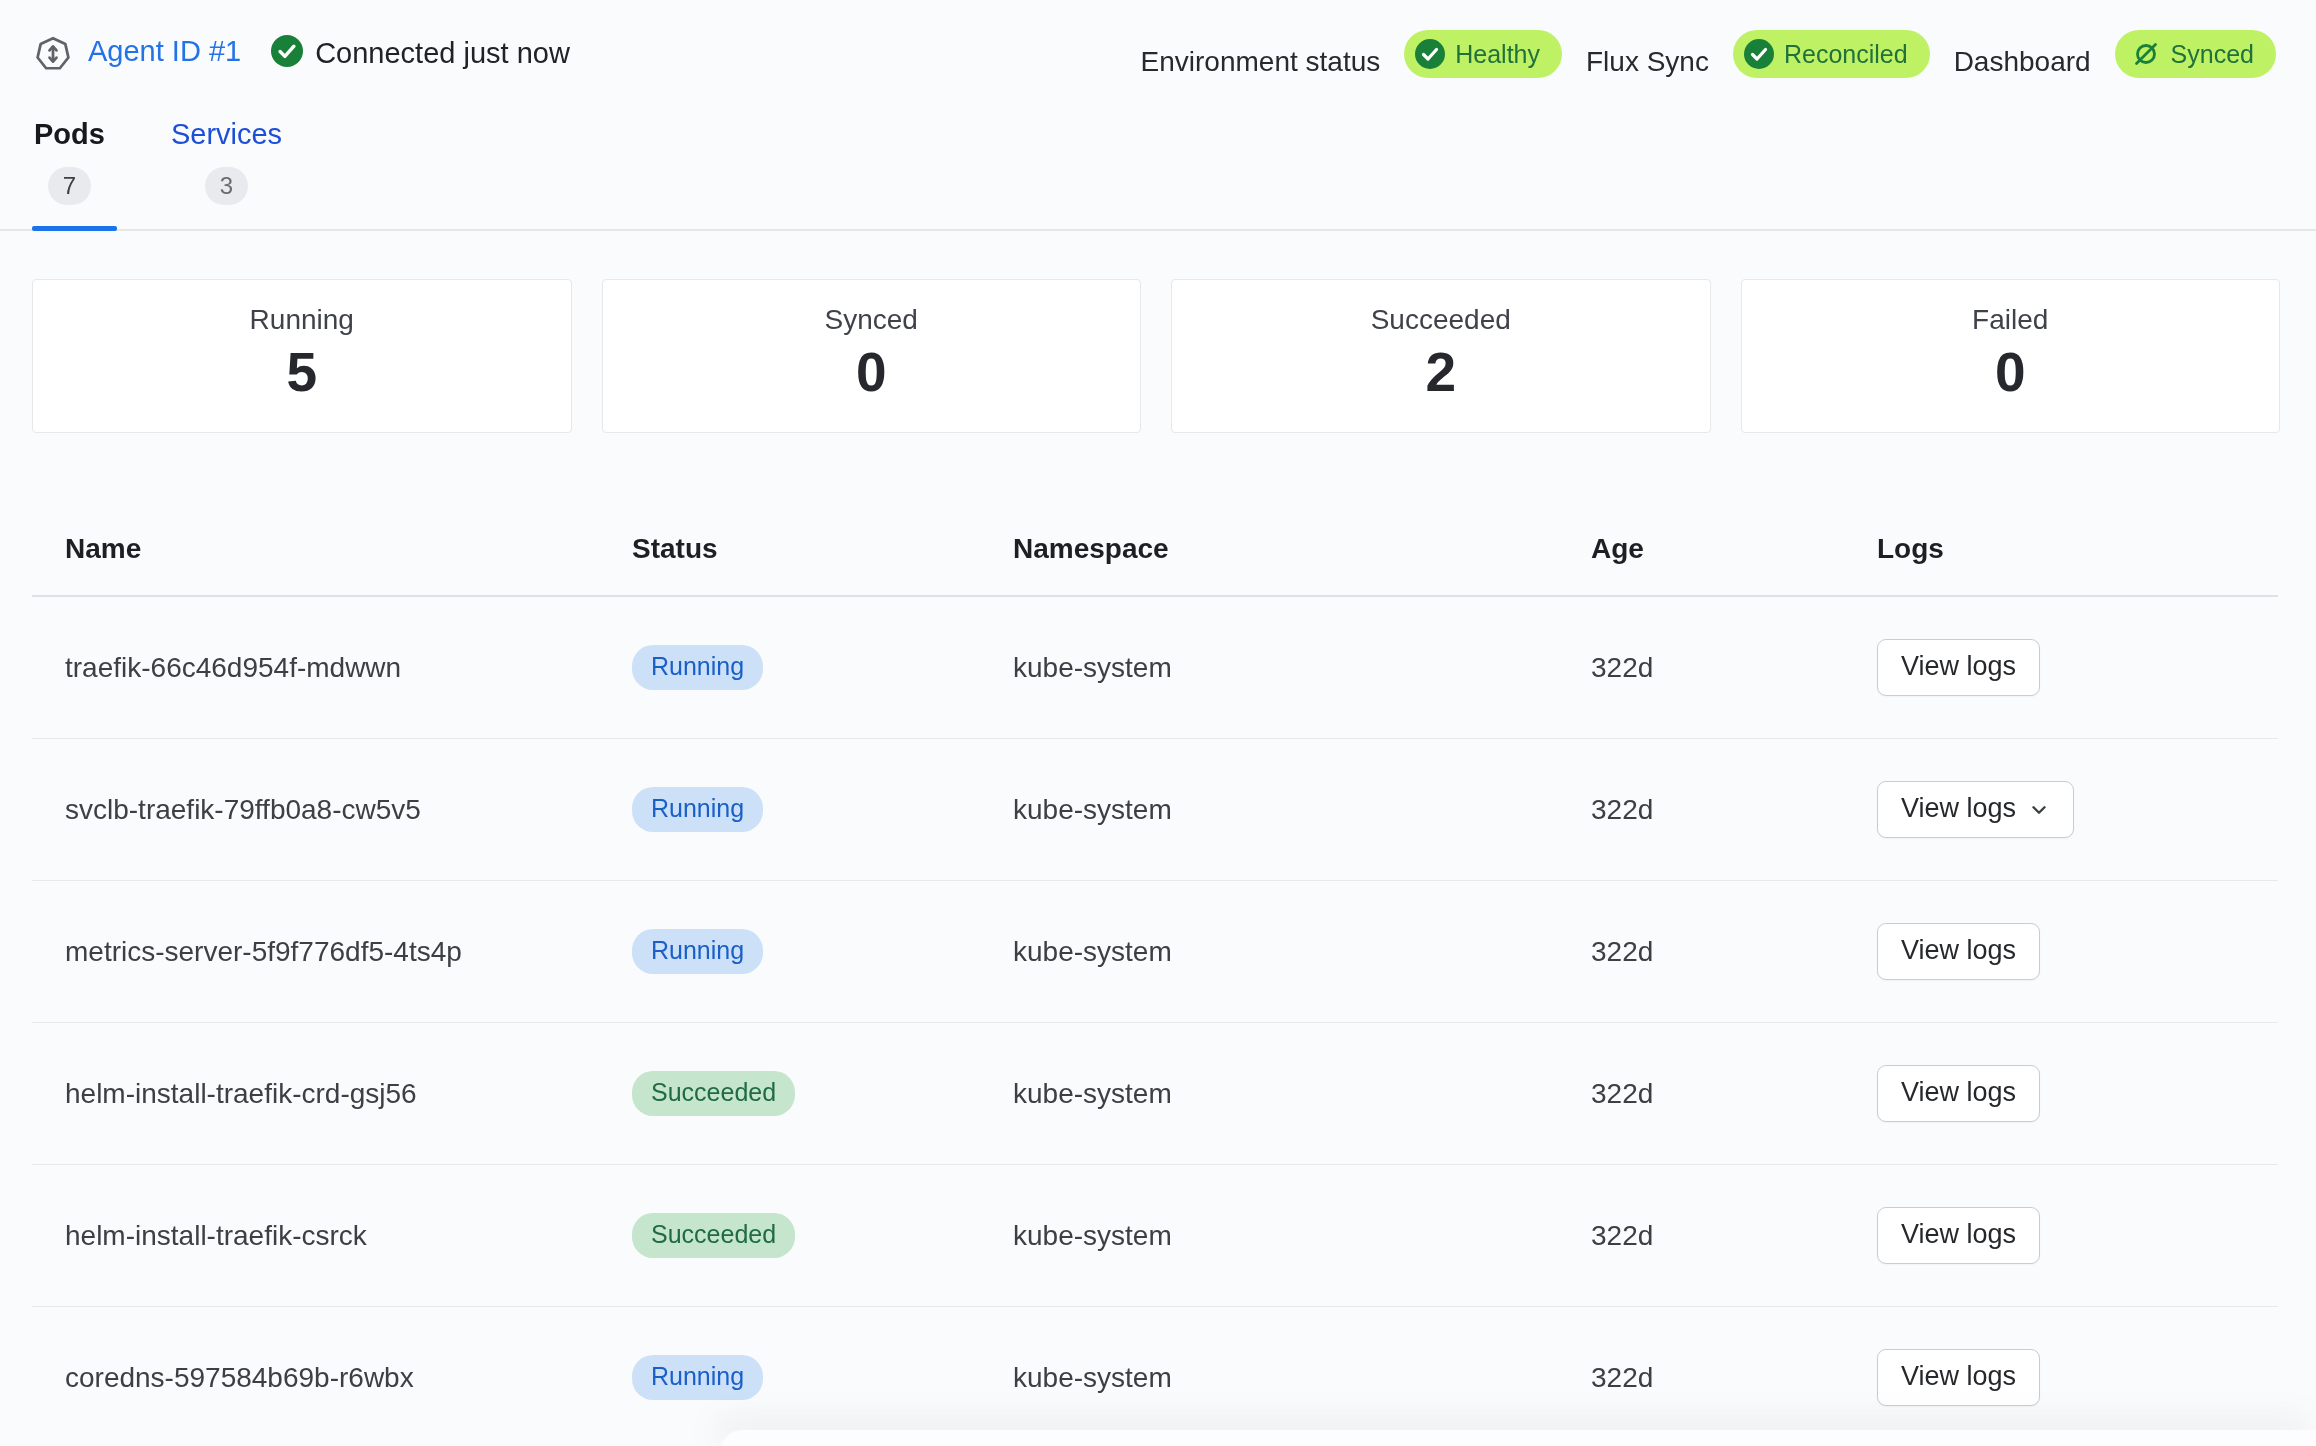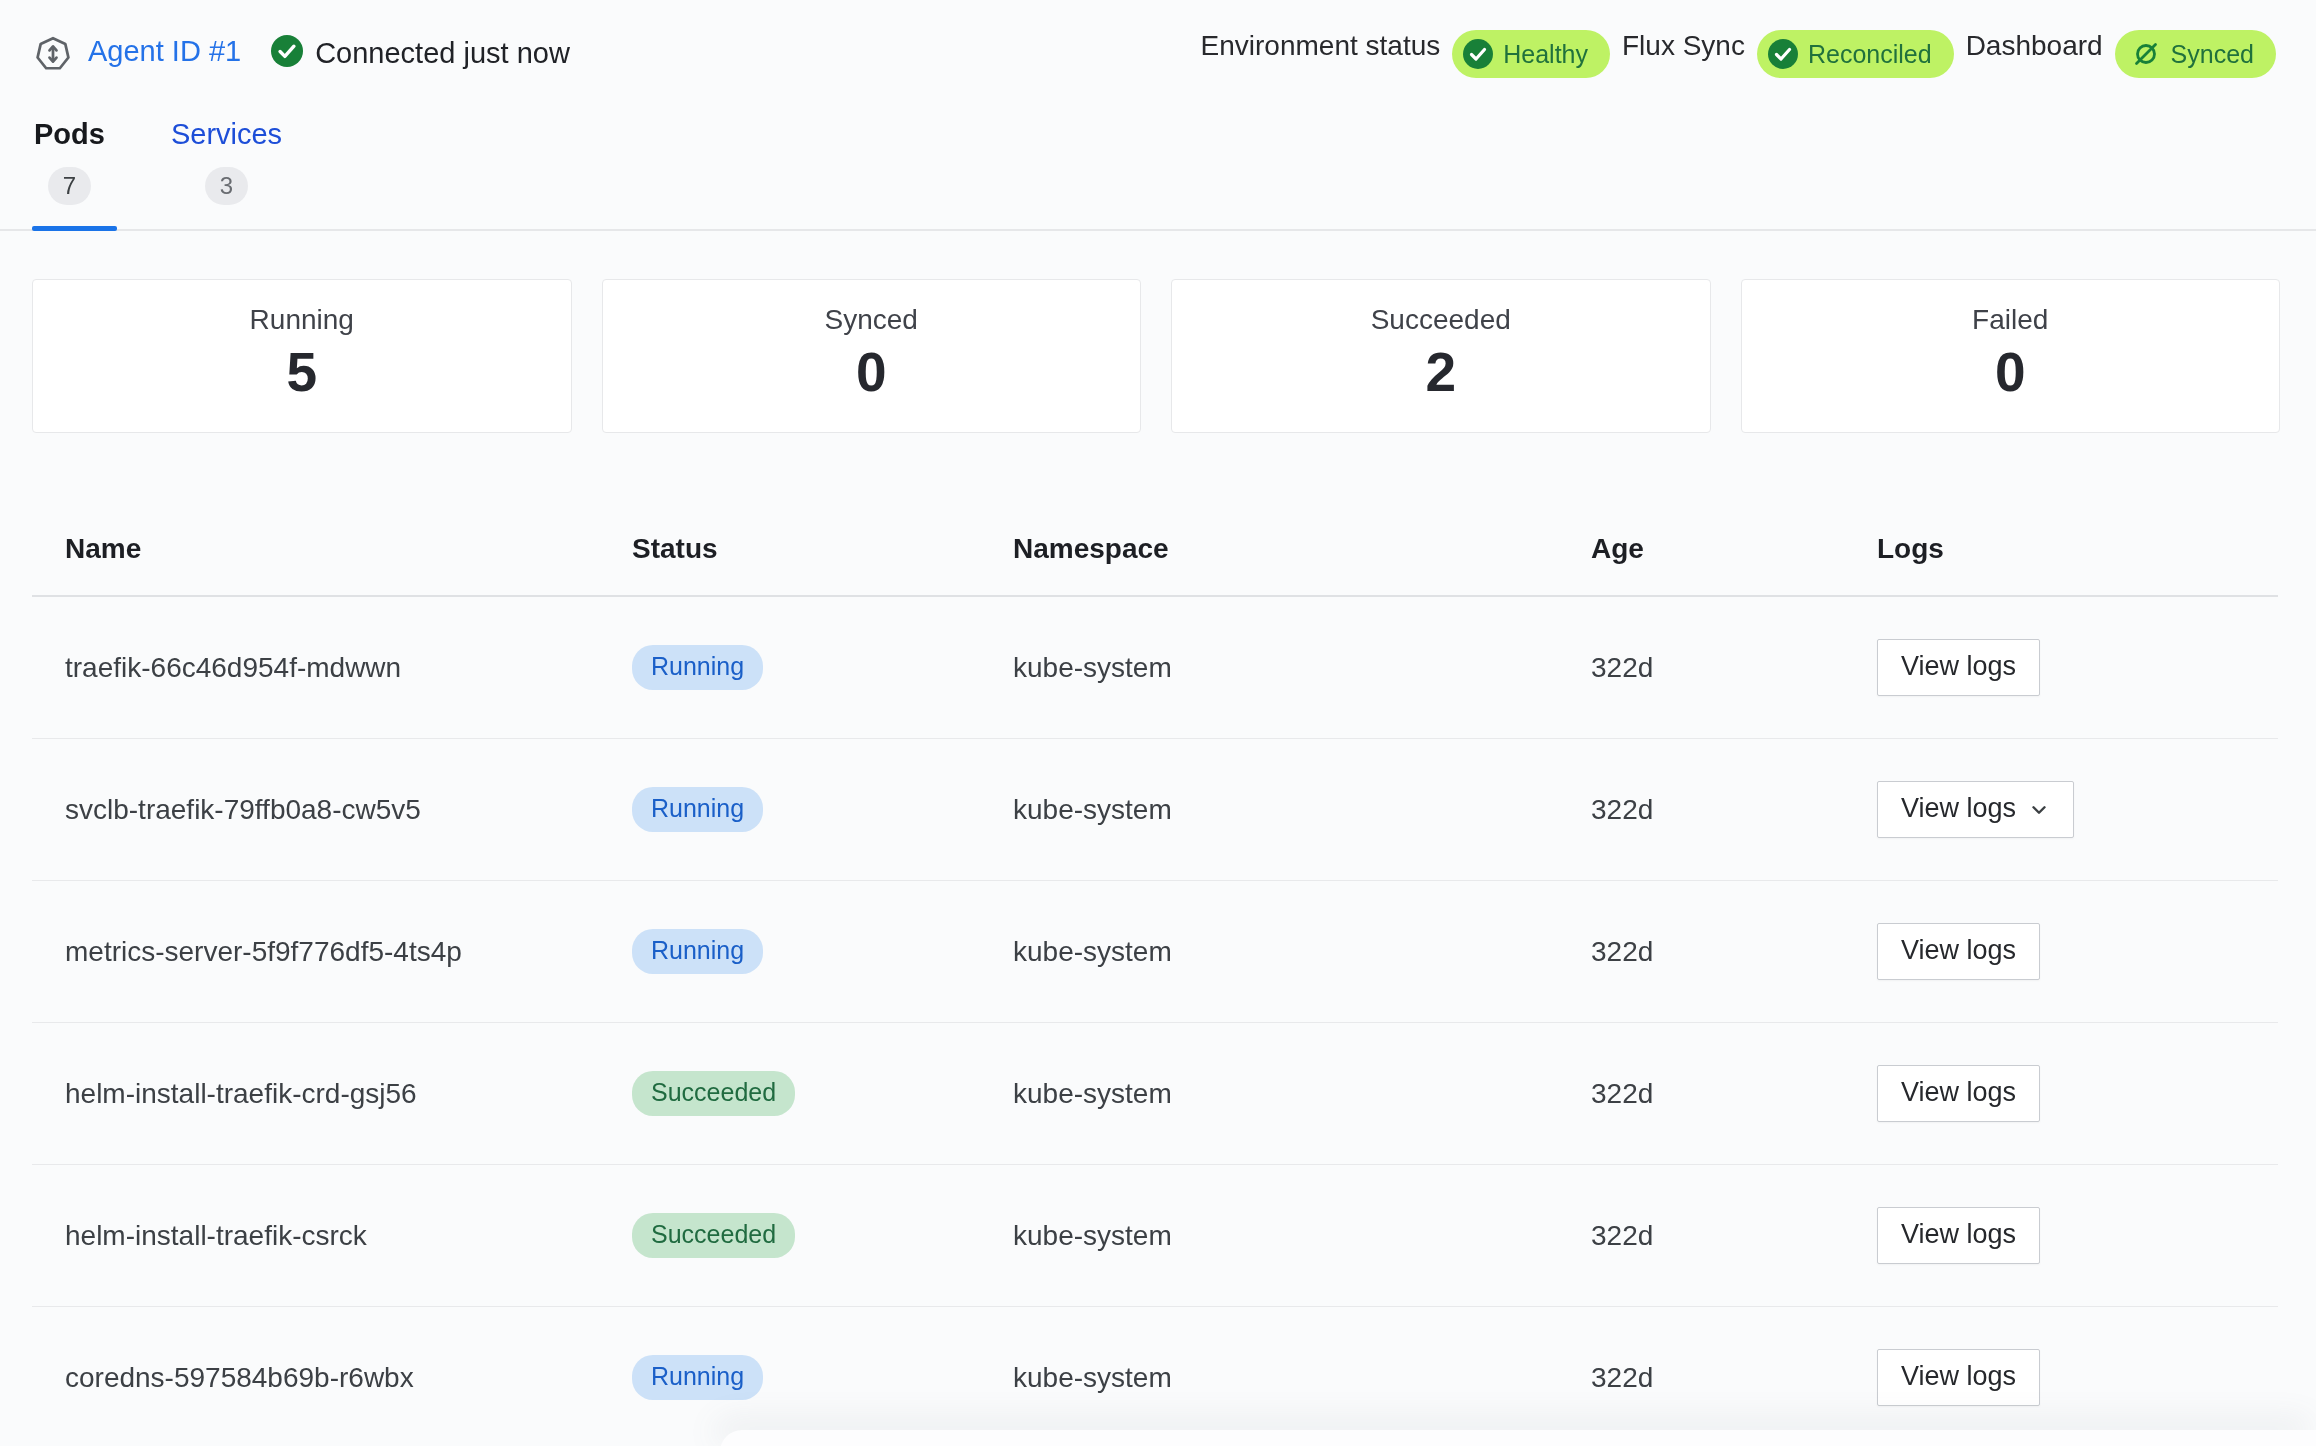--- a/index.html
+++ b/index.html
@@ -19,21 +19,21 @@
   }
   .topbar-left { display:flex; align-items:flex-start; gap:16px; }
   .agent-icon svg { display:block; }
   .agent-link {
     font-size:29px; color:#2472e8; font-weight:500;
     text-decoration:none; cursor:pointer;
   }
   .conn-group { display:flex; align-items:center; gap:12px; margin-left:14px; }
   .conn-text { font-size:29px; font-weight:500; color:#202227; }
 
-  .topbar-right { display:flex; align-items:flex-start; gap:12px; }
+  .topbar-right { display:flex; align-items:flex-end; gap:24px; }
   .status-label { font-size:28px; font-weight:500; color:#28292d; }
   .badge {
     display:inline-flex; align-items:center; gap:10px;
     background:#bef264; border-radius:26px;
     padding:9px 22px 9px 11px;
     font-size:25px; font-weight:500; color:#20713c;
   }
   .badge.icon-pad { padding-left:16px; }
   .badge svg { display:block; }
 
@@ -95,21 +95,21 @@
 
   .pill {
     display:inline-block; border-radius:21px;
     padding:7px 19px 9px; font-size:25px; font-weight:500;
   }
   .pill-blue { background:#cce1f8; color:#1a5fc8; }
   .pill-green { background:#c5e5cd; color:#206b40; }
 
   .logs-btn {
     display:inline-flex; align-items:center; gap:12px;
-    background:#ffffff; border:1.5px solid #c9ccd1; border-radius:2px;
+    background:#ffffff; border:1.5px solid #c9ccd1; border-radius:9px;
     padding:11px 23px 13px; font-size:27px; color:#26282c;
     font-family:"Liberation Sans", sans-serif;
     box-shadow:0 1px 2px rgba(0,0,0,0.04); cursor:pointer;
   }
   .logs-btn .chev { display:block; margin-top:3px; }
 
   
   .bottom-sheet {
     position:absolute; left:720px; right:0; bottom:-6px; height:22px;
     background:#fdfdfe; border-top-left-radius:28px;

